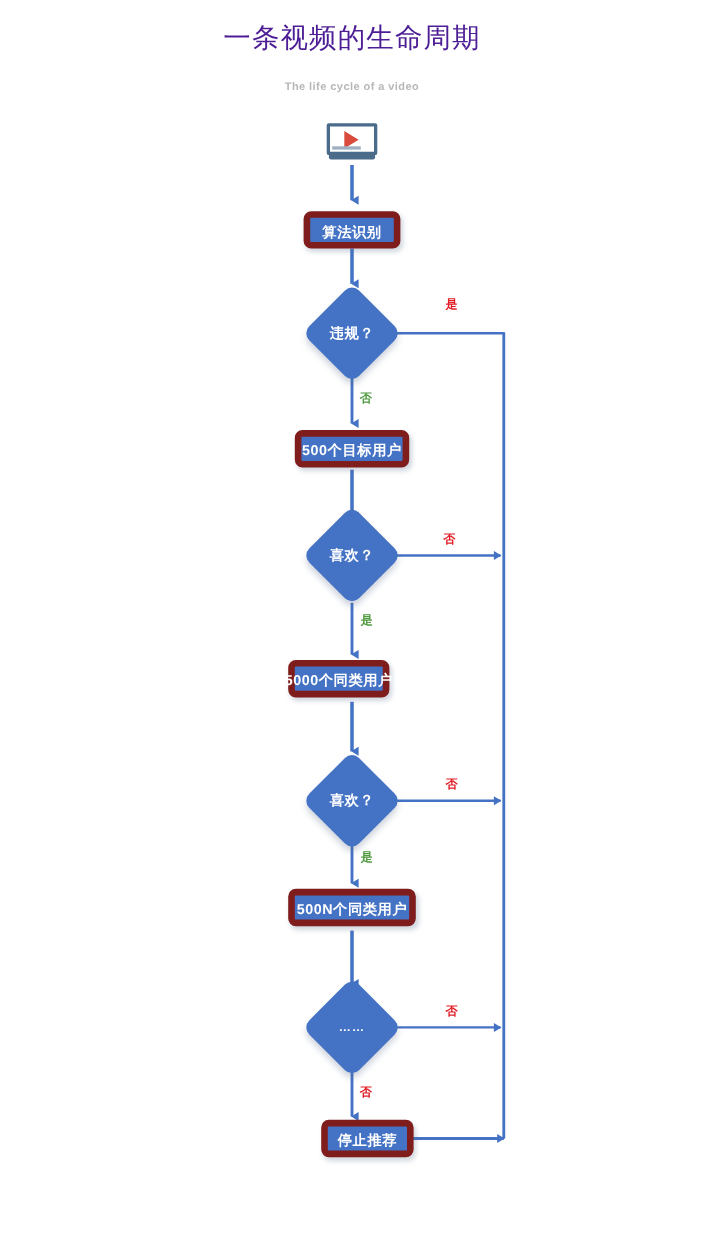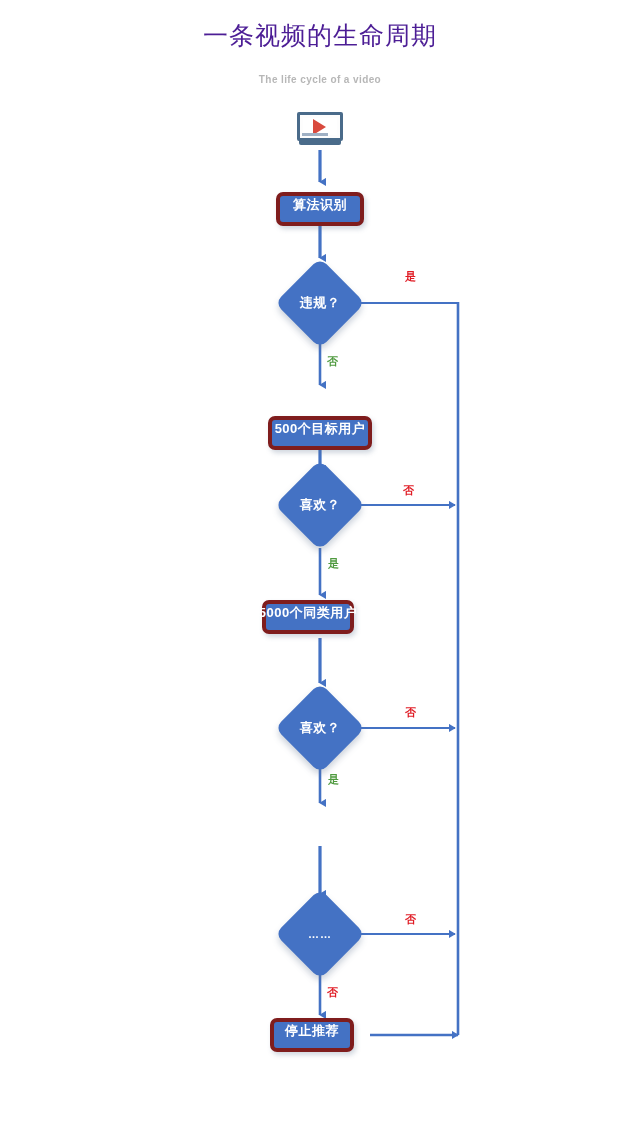--- a/index.html
+++ b/index.html
@@ -112,27 +112,27 @@
     width: 42px;
     height: 4px;
     background: #4a6b8a;
     border-radius: 0 0 2px 2px;
   }
 
   
   .proc {
     height: 34px;
     background: #4472c4;
-    border: 4px solid #7f1d1d;
+    border: 6px solid #7f1d1d;
     border-radius: 7px;
     color: #ffffff;
     font-size: 13px;
     font-weight: bold;
     display: flex;
-    align-items: flex-start;
+    align-items: flex-end;
     justify-content: center;
     letter-spacing: 0.5px;
     box-shadow: 2px 3px 5px rgba(90,110,140,0.28);
     white-space: nowrap;
   }
 
   
   .diamond-wrap {
     width: 64px;
     height: 64px;
@@ -242,30 +242,33 @@
     </div>
     <div class="play-tri"></div>
     <div class="screen-bar"></div>
     <div class="screen-base"></div>
   </div>
 
   <div class="node proc" style="left:276px; top:192px; width:88px;">
     <span>算法识别</span>
   </div>
 
-  <div class="node proc" style="left:268px; top:391px; width:104px;margin-top:25px;">
+  <div class="node proc" style="left:268px; top:391px; width:104px;">
     <span>500个目标用户</span>
   </div>
 
   <div class="node proc" style="left:262px; top:600px; width:92px;">
     <span>5000个同类用户</span>
   </div>
 
-
-  <div class="node proc" style="left:270px; top:1018px; width:84px;">
+  <div class="node proc" style="left:262px; top:808px; width:116px;">
+    <span>500N个同类用户</span>
+  </div>
+
+  <div class="node proc" style="left:292px; top:1018px; width:84px;">
     <span>停止推荐</span>
   </div>
 
   <div class="node diamond-wrap" style="left:288px; top:271px;">
     <div class="diamond-shape"></div>
     <div class="diamond-label">违规？</div>
   </div>
 
   <div class="node diamond-wrap" style="left:288px; top:473px;">
     <div class="diamond-shape"></div>

